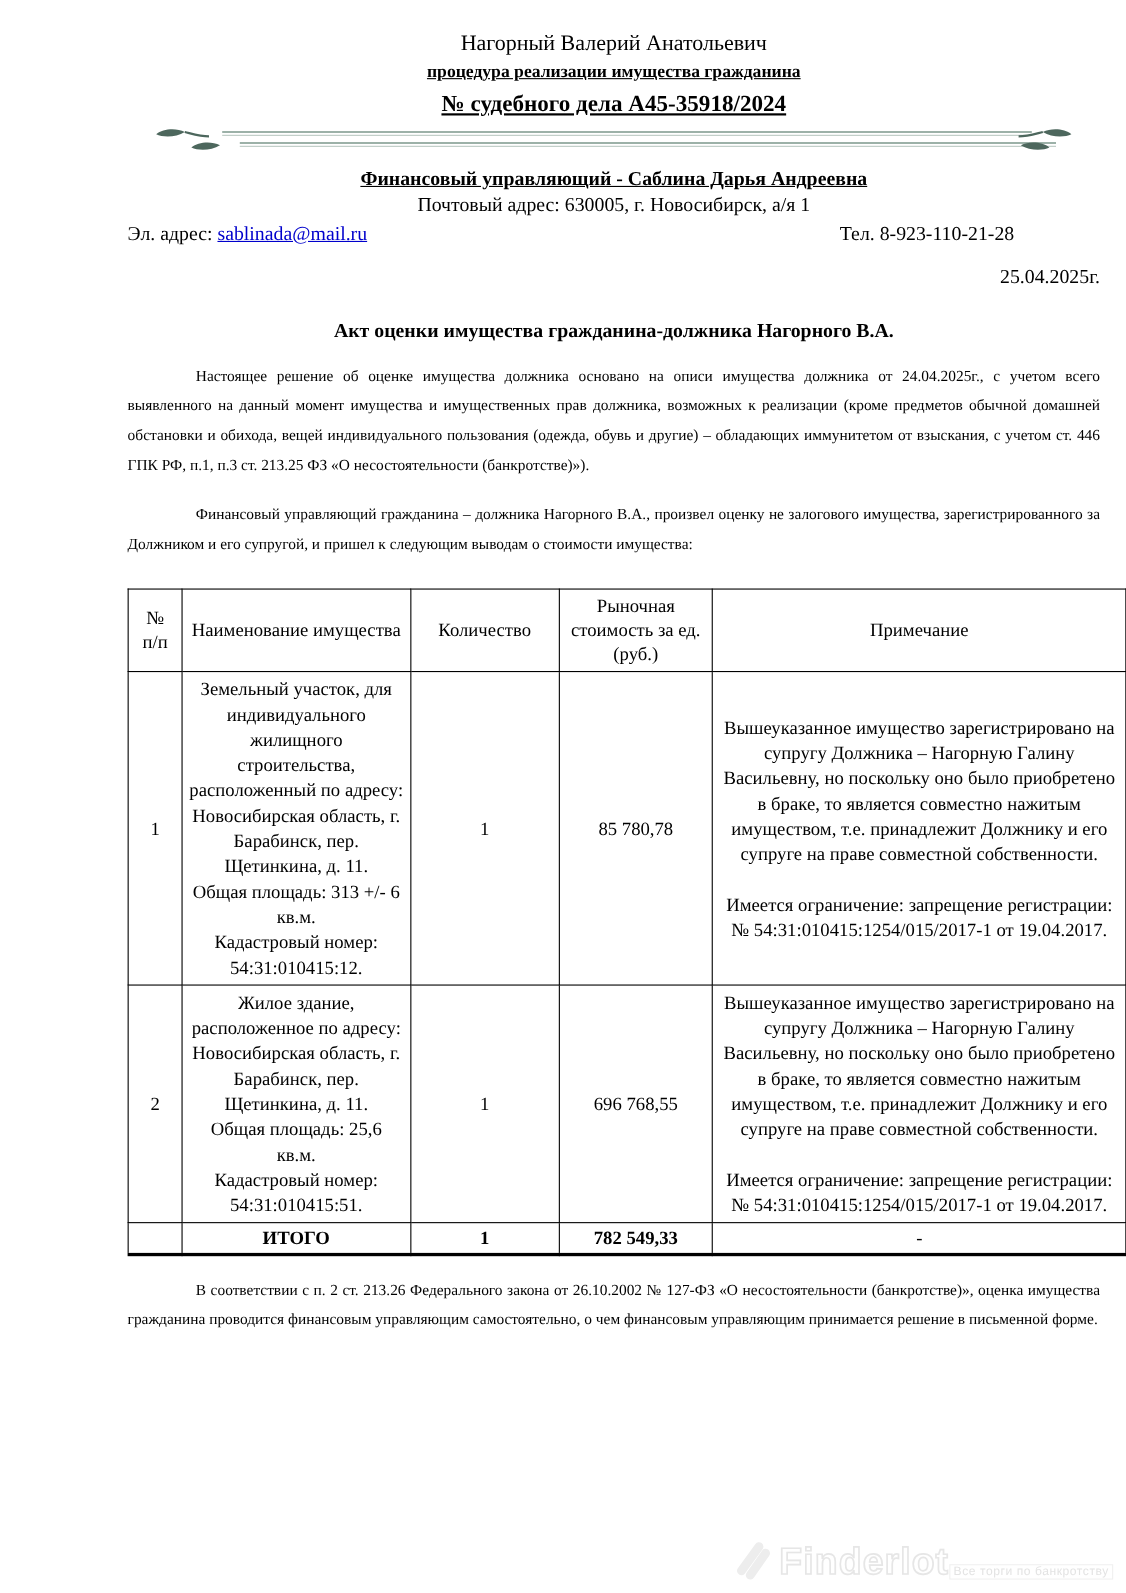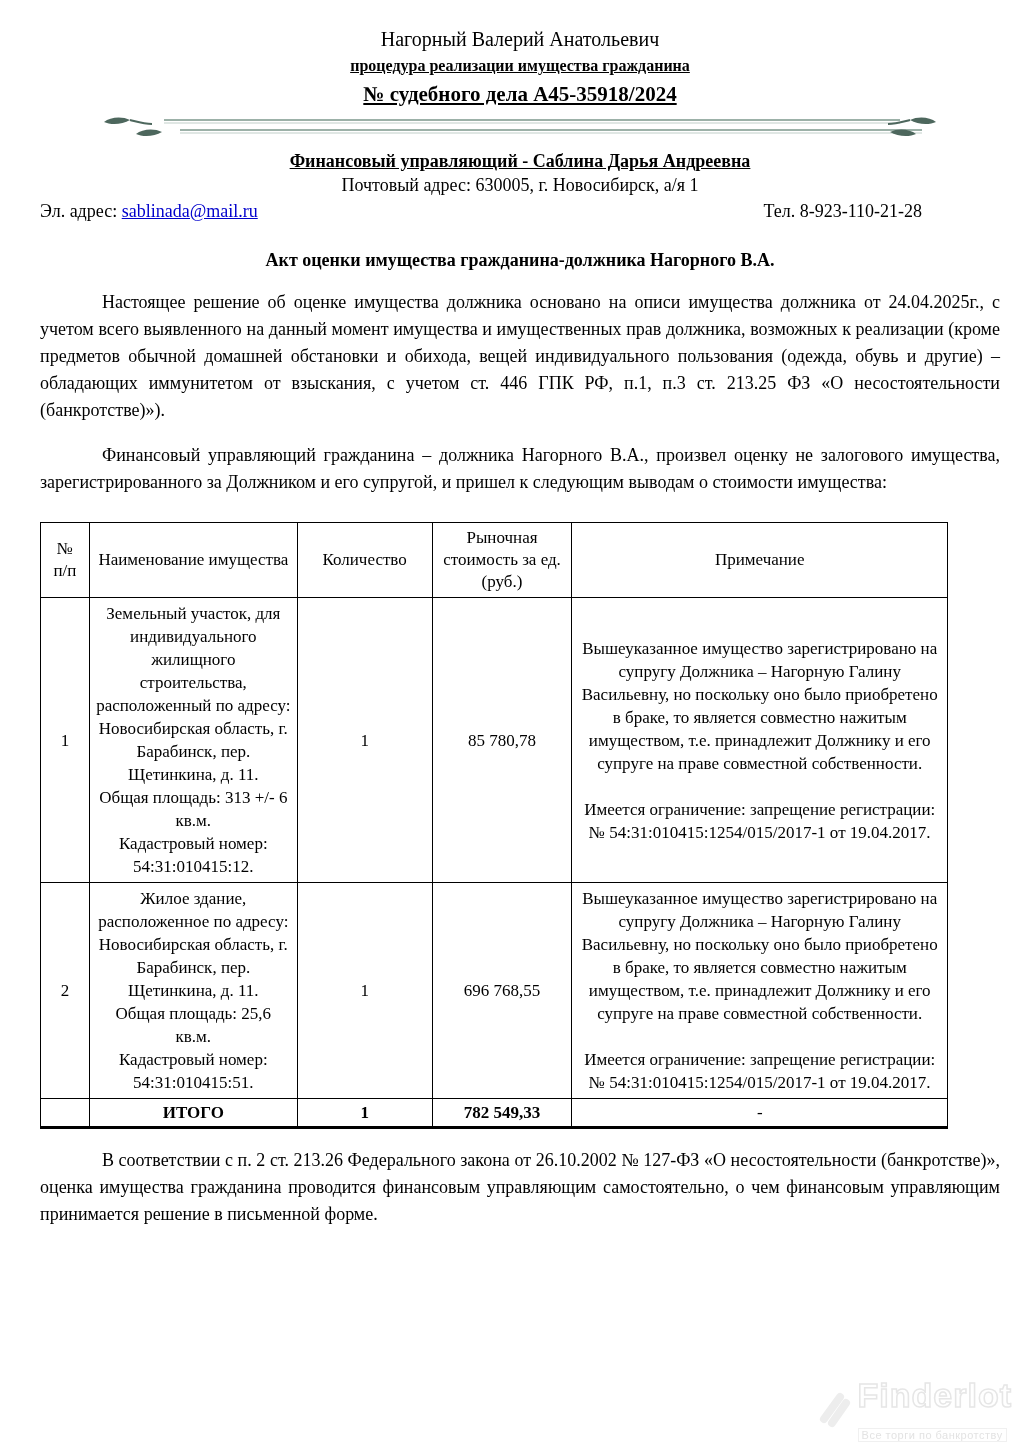--- a/index.html
+++ b/index.html
@@ -1,46 +1,46 @@
 <!DOCTYPE html>
 <html style="--c-link: #0000cc; --c-divider_dark: #4d675d; --c-divider_light: #9cb1a8; --c-divider_lighter: #c2cfc9; --c-watermark: #e6e6e6;"><head>
 <meta charset="utf-8">
 <style>
   html,body{margin:0;padding:0;}
   body{
     width:1024px;height:1448px;background:#ffffff;color:#000;
     font-family:"Liberation Serif","DejaVu Serif",serif;
     position:relative;overflow:hidden;
   }
-  .page{padding:26px 24px 0 40px;}
+  .page{padding:26px 24px 0 116px;}
   .center{text-align:center;}
   .debtor-name{font-size:20px;margin-top:2px;}
   .proc-line{font-size:16px;font-weight:bold;text-decoration:underline;margin-top:6px;}
   .case-line{font-size:21px;font-weight:bold;text-decoration:underline;margin-top:7px;}
   .divider-wrap{text-align:center;margin:6px 0 2px 0;}
   .manager-line{font-size:18px;font-weight:bold;text-decoration:underline;margin-top:4px;}
   .postal-line{font-size:18px;margin-top:3px;}
   .contact-row{display:flex;justify-content:space-between;font-size:18px;margin-top:5px;}
   .contact-row .mail{color:var(--c-link,#0000cc);text-decoration:underline;text-align:center;}
   .phone{margin-right:78px;}
   .date-line{text-align:right;font-size:18px;margin-top:18px;}
   .doc-title{font-size:18px;font-weight:bold;margin-top:28px;}
-  p.body-par{font-size:18px;line-height:27px;text-align:justify;text-indent:62px;margin:18px 0 0 0;}
+  p.body-par{font-size:14px;line-height:27px;text-align:justify;text-indent:62px;margin:18px 0 0 0;}
   p.par2{font-family:Liberation Serif, serif;}
   p.par3{margin-top:18px;}
   table.prop{border-collapse:collapse;width:908px;margin-top:26px;font-size:17px;
     border:1px solid #000;border-bottom:3px solid #000;}
   table.prop th,table.prop td{border:1px solid #000;text-align:center;vertical-align:middle;
     padding:4px 6px;line-height:23px;font-weight:normal;}
   table.prop thead th{height:64px;line-height:22px;}
   .pre{white-space:pre-line;}
   tr.total-row td{font-weight:bold;padding:2px 6px;}
   tr.total-row td.plain{font-weight:normal;}
   .watermark{position:absolute;right:12px;bottom:6px;display:flex;align-items:center;gap:4px;}
-  .wm-text{display:flex;flex-direction:column;align-items:flex-start;}
+  .wm-text{display:flex;align-items:center;}
   .wm-brand{font-family:"Liberation Sans",sans-serif;font-weight:700;font-size:34px;line-height:30px;
     color:#ffffff;-webkit-text-stroke:1.5px var(--c-watermark,#e6e6e6);letter-spacing:1px;}
   .wm-tagline{font-family:"Liberation Sans",sans-serif;font-size:11px;color:#e3e3e3;
     border:1px solid #f0f0f0;padding:0 3px;margin-top:18px;letter-spacing:.5px;}
 </style>
 </head>
 <body>
 
 <div class="page">
 
@@ -64,20 +64,21 @@
   </div>
 
   <div class="center manager-line">Финансовый управляющий - Саблина Дарья Андреевна</div>
   <div class="center postal-line">Почтовый адрес: 630005, г. Новосибирск, а/я 1</div>
 
   <div class="contact-row">
     <span><span>Эл. адрес: </span><a class="mail" href="#">sablinada@mail.ru</a></span>
     <span class="phone">Тел. 8-923-110-21-28</span>
   </div>
 
+  <div class="date-line">25.04.2025г.</div>
 
   <div class="center doc-title">Акт оценки имущества гражданина-должника Нагорного В.А.</div>
 
   <p class="body-par">Настоящее решение об оценке имущества должника основано на описи имущества должника от 24.04.2025г., с учетом всего выявленного на данный момент имущества и имущественных прав должника, возможных к реализации (кроме предметов обычной домашней обстановки и обихода, вещей индивидуального пользования (одежда, обувь и другие) – обладающих иммунитетом от взыскания, с учетом ст. 446 ГПК РФ, п.1, п.3 ст. 213.25 ФЗ «О несостоятельности (банкротстве)»).</p>
   <p class="body-par par2">Финансовый управляющий гражданина – должника Нагорного В.А., произвел оценку не залогового имущества, зарегистрированного за Должником и его супругой, и пришел к следующим выводам о стоимости имущества:</p>
 
   <table class="prop">
     <colgroup>
       <col style="width:49px">
         <col style="width:208px">

